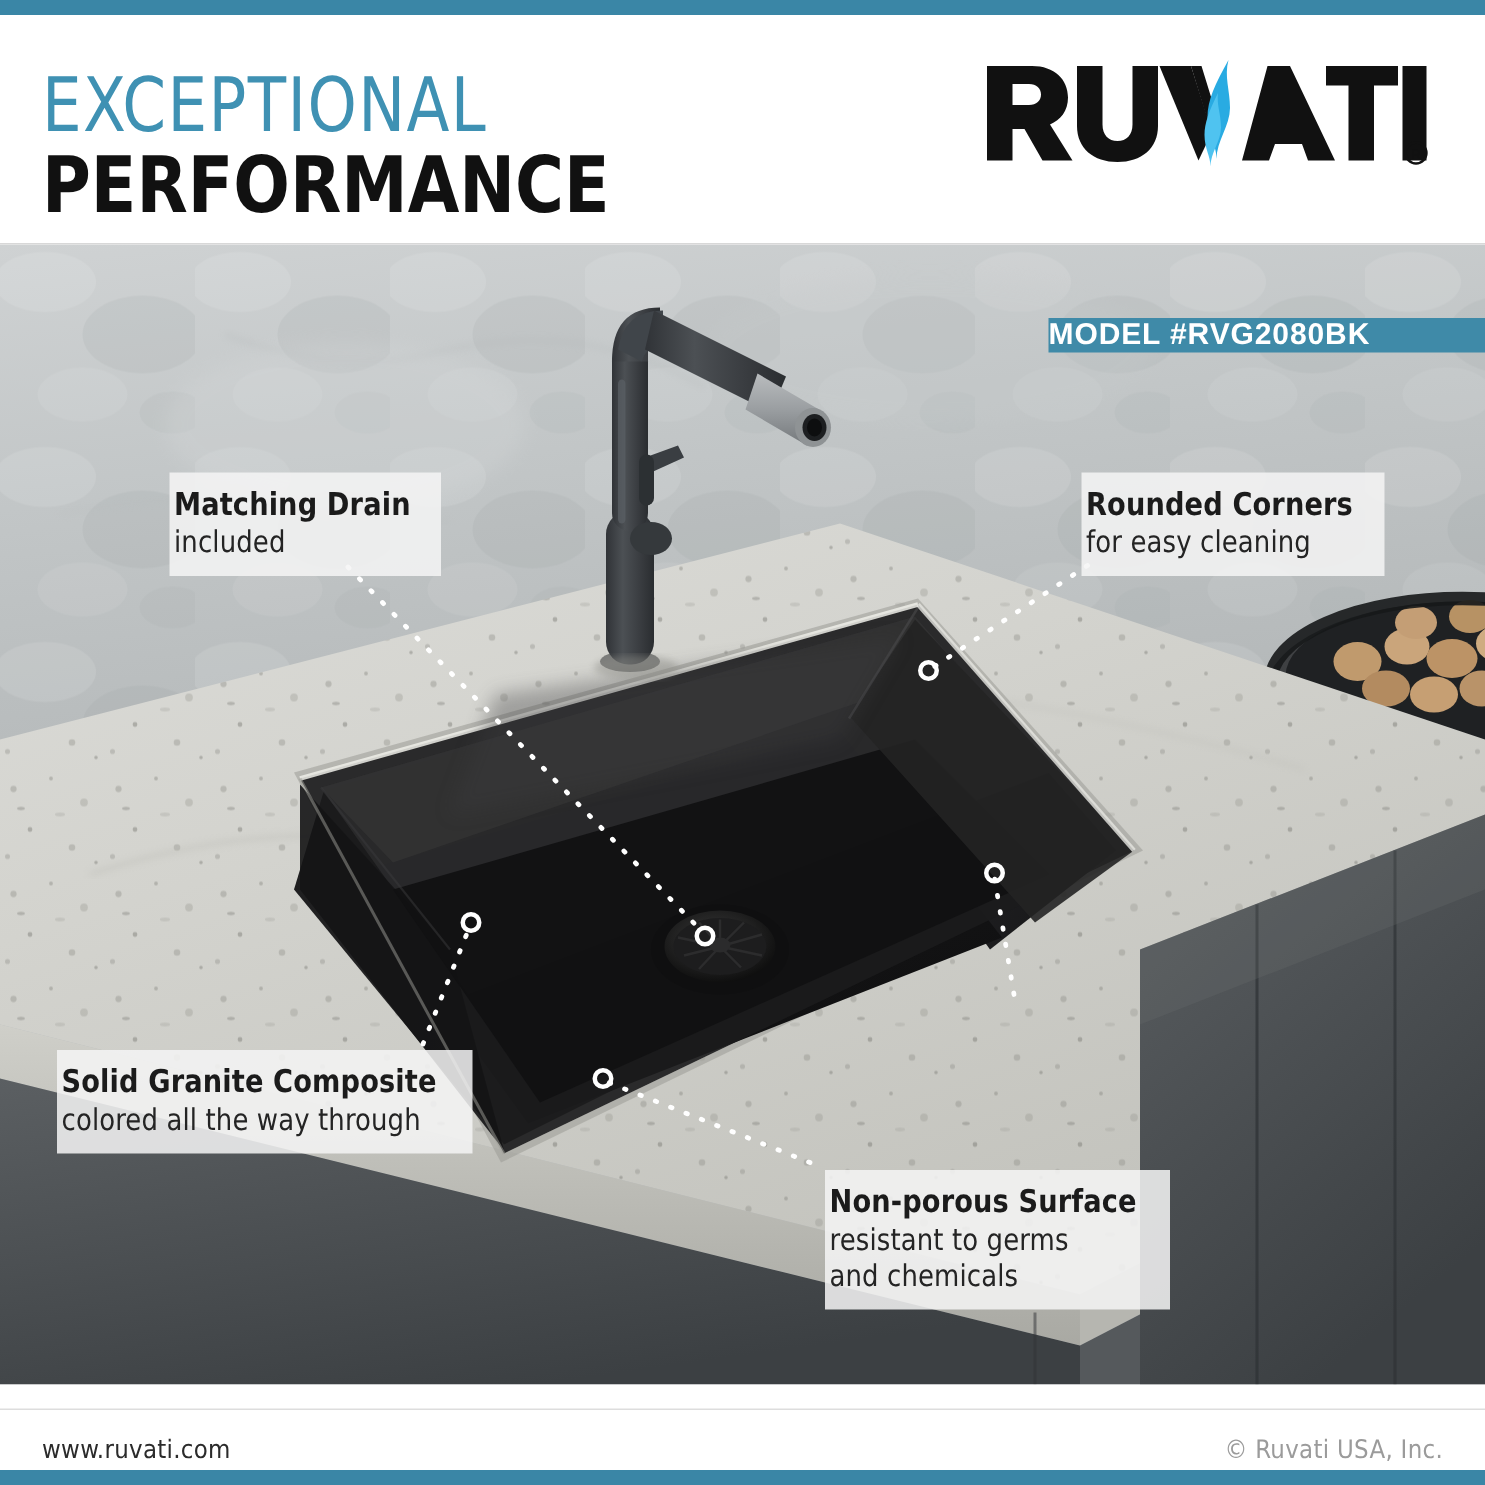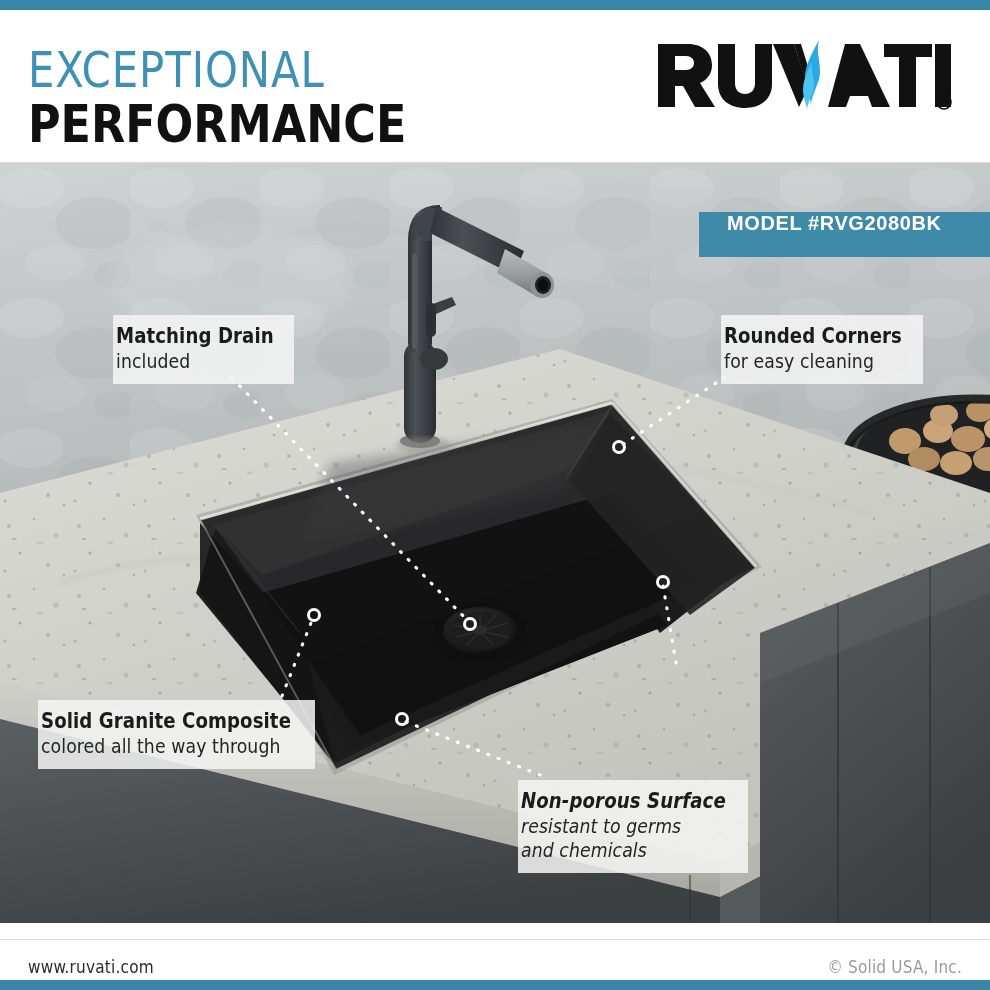--- a/index.html
+++ b/index.html
@@ -47,23 +47,23 @@
 
   
   .photo {
     position:absolute; top:163px; left:0; width:990px; height:760px;
     overflow:hidden; background:#b9bcbd; z-index:10;
   }
   .photo svg.scene { position:absolute; inset:0; width:990px; height:760px; }
 
   
   .model-badge {
-    position:absolute; top:49px; left:699px; width:291px; height:45px;
+    position:absolute; top:49px; left:699px; width:291px; height:23px;
     background:#3f8aa8; z-index:22;
-    display:flex; align-items:flex-start; padding-left:28px;
+    display:flex; align-items:center; 
   }
   .model-badge span {
     color:#ffffff; font-weight:700; font-size:20px; letter-spacing:0.6px;
     font-family:"Liberation Sans",sans-serif;
   }
 
   
   .callout {
     position:absolute; z-index:24;
     background:rgba(244,244,244,0.86);
@@ -79,21 +79,21 @@
     font-family:"Liberation Sans Narrow","DejaVu Sans Condensed","Liberation Sans",sans-serif;
     font-weight:400; font-size:20px; line-height:24px; color:#242424;
     white-space:nowrap; letter-spacing:0.1px;
     transform:scaleX(0.96); transform-origin:left center;
   }
 
   #c-drain    { left:113px;  top:152px; }
   #c-corners  { left:721px;  top:152px; }
   #c-granite  { left:38px;   top:537px; }
   #c-matte    { left:674px;  top:503px; }
-  #c-nonporous{ left:518px;  top:617px;font-style:italic; }
+  #c-nonporous{ left:550px;  top:617px; }
 
   
   .leaders { position:absolute; inset:0; width:990px; height:760px; z-index:23; pointer-events:none; }
 
   
   .footer {
     position:absolute; bottom:10px; left:0; width:990px; height:41px;
     background:#ffffff; z-index:30;
   }
   .footer-rule { position:absolute; top:0; left:0; width:990px; height:1px; background:#dddddd; }
@@ -421,16 +421,16 @@
     <div class="ttl">Non-porous Surface</div>
     <div class="sub">resistant to germs</div>
     <div class="sub">and chemicals</div>
   </div>
 
 </div>
 
 <div class="footer">
   <div class="footer-rule"></div>
   <div class="footer-left">www.ruvati.com</div>
-  <div class="footer-right">© Solid USA, Inc.</div>
+  <div class="footer-right">© Ruvati USA, Inc.</div>
 </div>
 
 <div class="bar-bottom"></div>
 
 </body></html>

